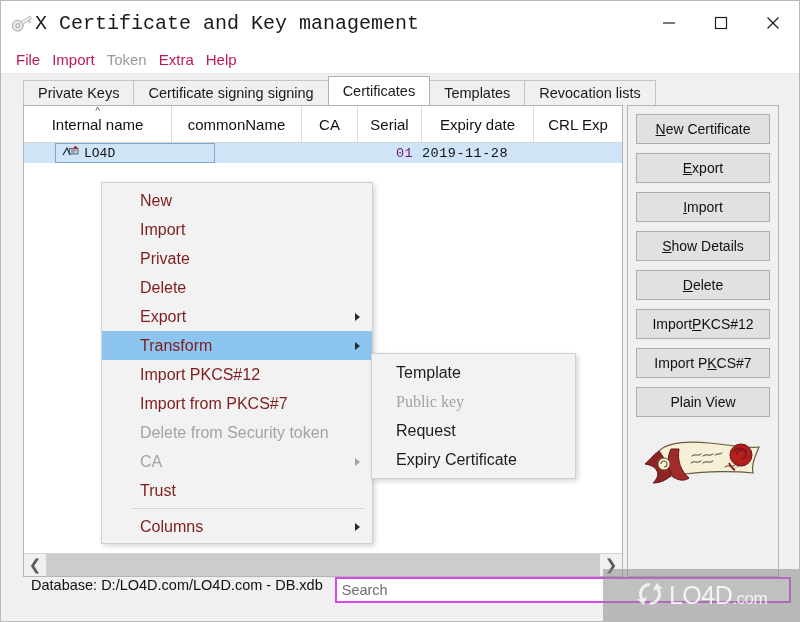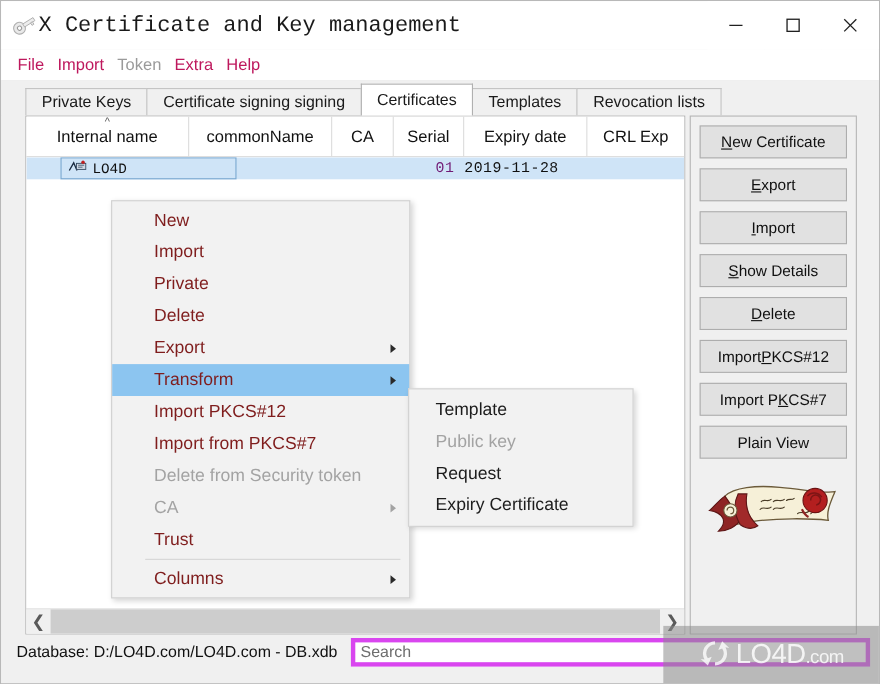--- a/index.html
+++ b/index.html
@@ -274,36 +274,36 @@
     align-items: center;
     justify-content: center;
   }
 
   
   #status-bar {
     height: 44px;
     flex: 0 0 auto;
     background: #f0f0f0;
     display: flex;
-    align-items: center;
     padding: 0 8px 12px 14px;
     box-sizing: border-box;
     position: relative;
+    margin-left: 16px;
   }
   #db-label {
     font-size: 14.5px;
     color: #101010;
     white-space: nowrap;
   }
   #search-input {
     margin-left: 12px;
     flex: 1 1 auto;
     height: 26px;
     background: #ffffff;
-    border: 4px solid #d946ef;
+    border: 2px solid #d946ef;
     box-sizing: border-box;
     font-size: 14.5px;
     color: #6e6e6e;
     display: flex;
     align-items: center;
     padding-left: 5px;
     font-family: "Liberation Sans", sans-serif;
   }
 
   
@@ -366,21 +366,21 @@
   .sub-item {
     height: 29px;
     display: flex;
     align-items: center;
     padding-left: 24px;
     font-size: 16px;
     color: #1c1c1c;
     box-sizing: border-box;
     white-space: nowrap;
   }
-  .sub-item.disabled { color: #a3a3a3; }
+  .sub-item.disabled { color: #a3a3a3; font-family: Liberation Serif, serif; }
 
   
   #watermark {
     position: absolute;
     right: 0px;
     bottom: 0px;
     width: 196px;
     height: 52px;
     background: rgba(140,140,140,0.55);
     display: flex;

